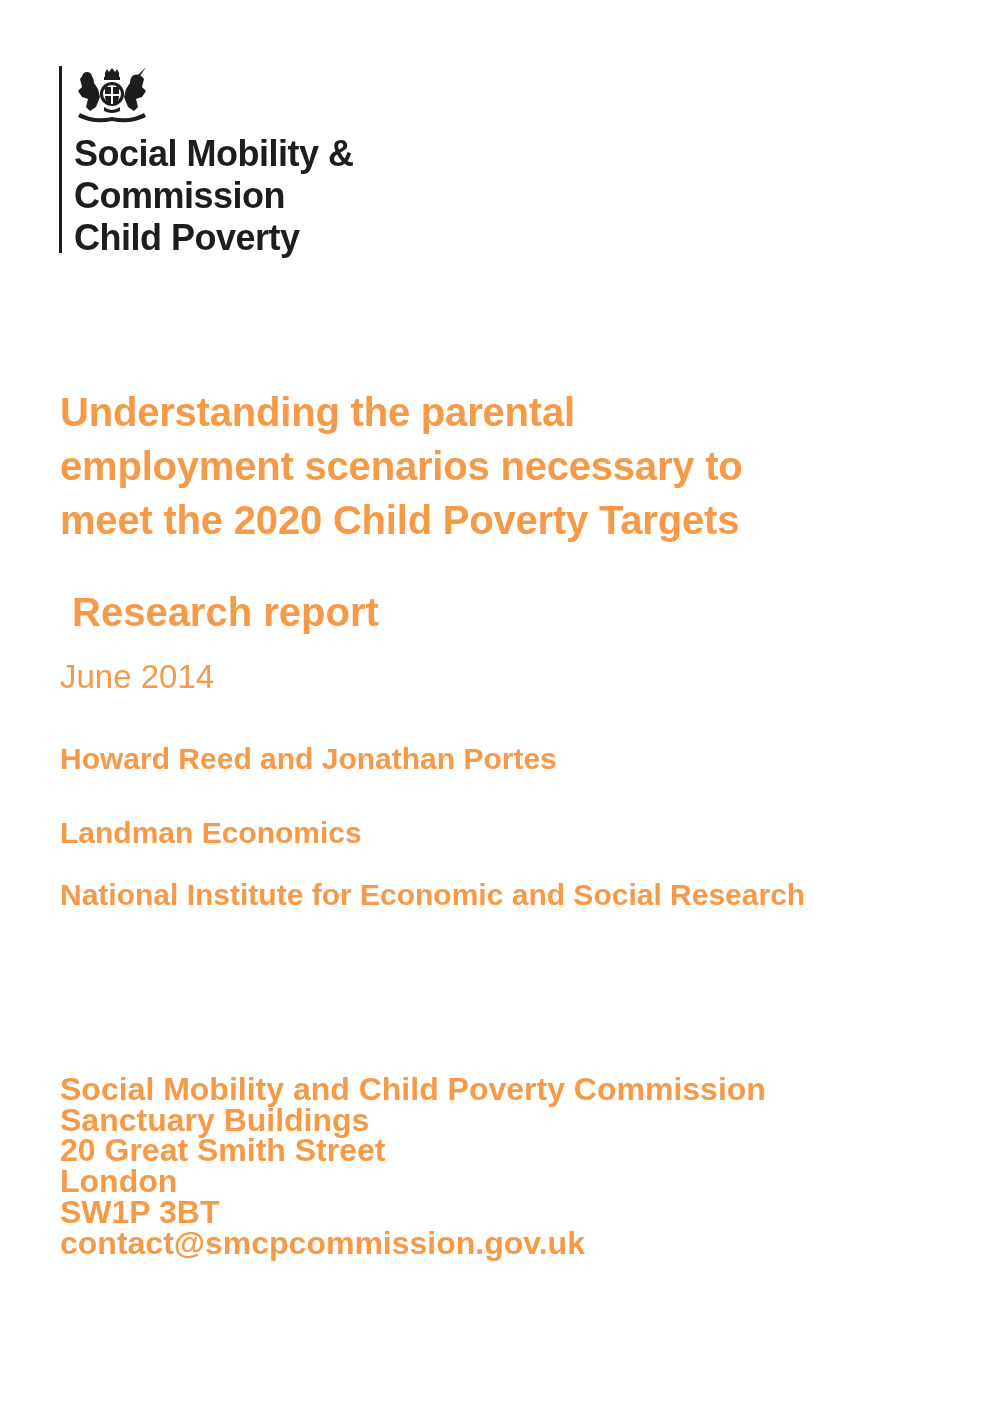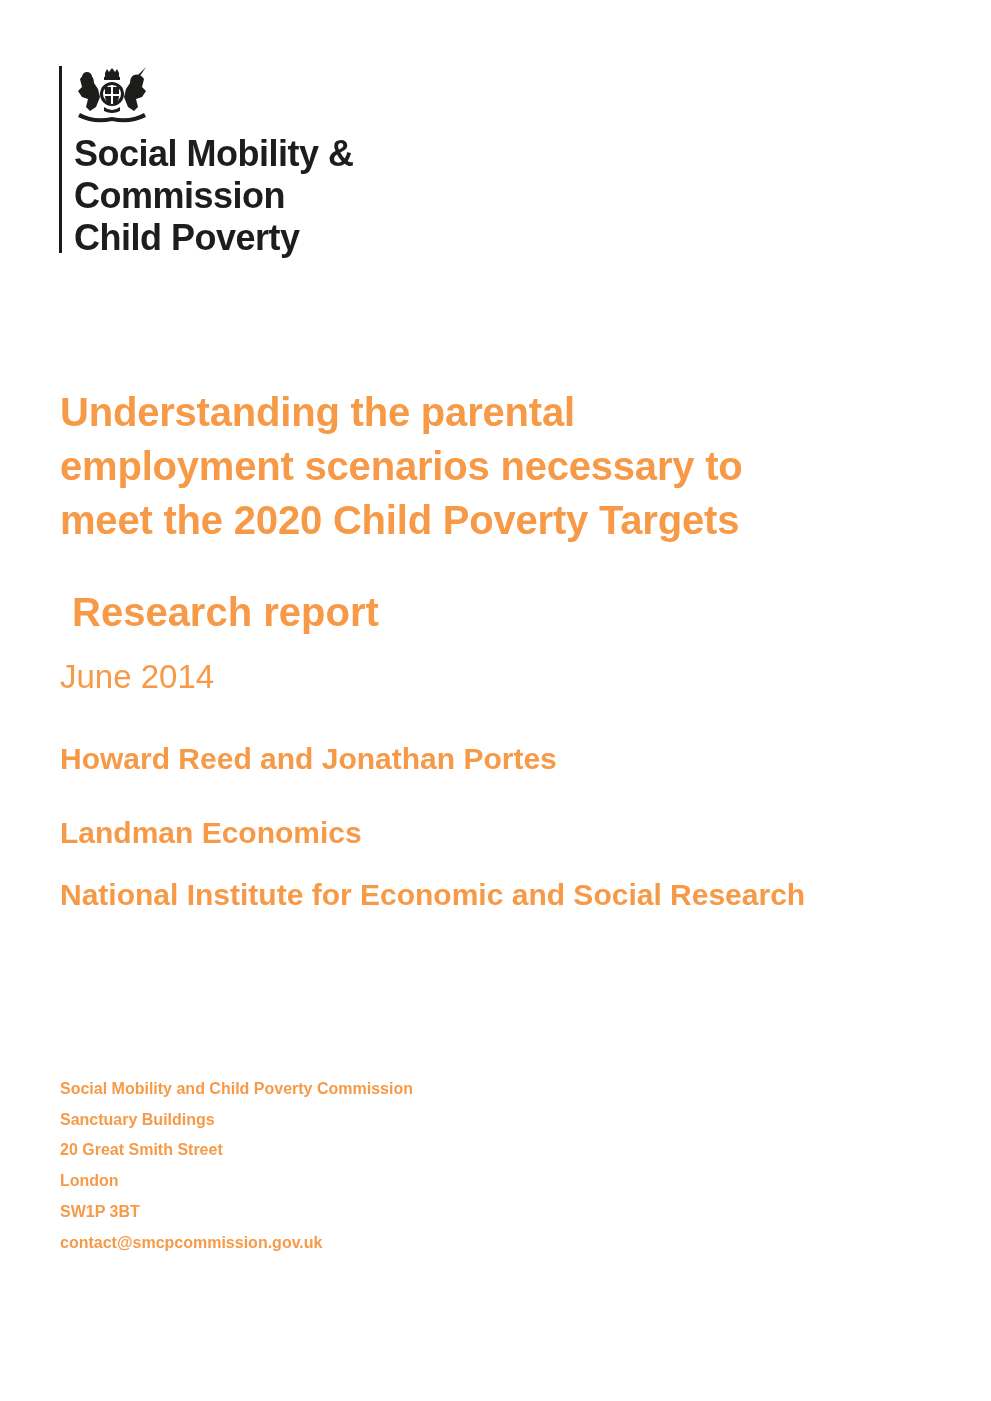--- a/index.html
+++ b/index.html
@@ -76,21 +76,21 @@
     }
     .author-line.a1 { top: 741px; }
     .author-line.a2 { top: 767px; margin-top: 48px; }
     .author-line.a3 { top: 877px; }
 
     .address {
       position: absolute;
       left: 60px;
       top: 1074px;
       font-weight: bold;
-      font-size: 16px;
+      font-size: 32px;
       line-height: 30.7px;
     }
     .address span { display: block; }
   </style>
 </head>
 <body>
 
 <div class="logo-block">
   <svg class="crest" viewBox="0 0 76 58">
 

